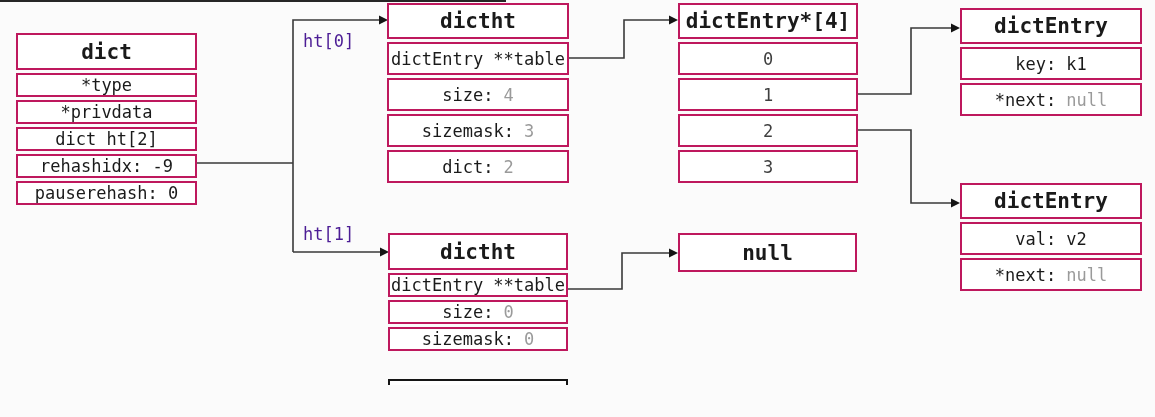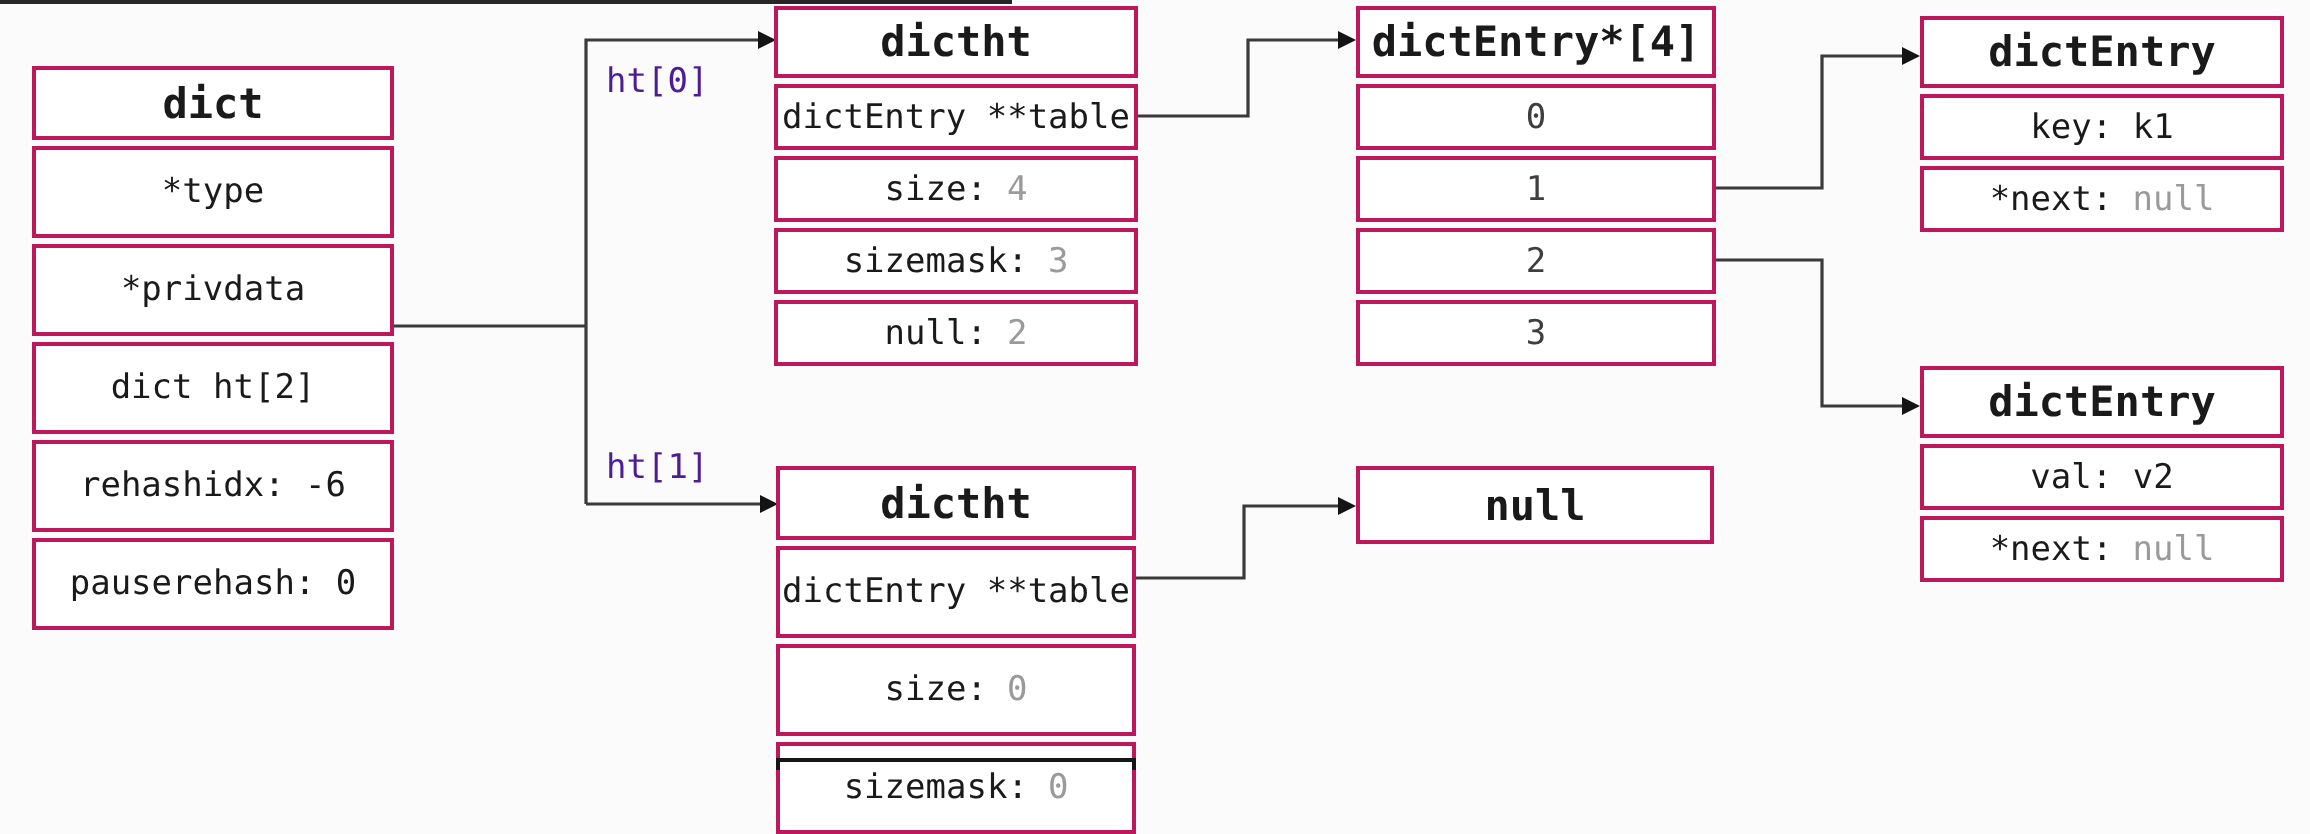--- a/index.html
+++ b/index.html
@@ -10,21 +10,21 @@
   .wires{position:absolute;left:0;top:0;width:1155px;height:417px;}
   .wires path{fill:none;stroke:#3a3a3a;stroke-width:1.6px;}
   .wires polygon{fill:#141414;stroke:none;}
   .box{position:absolute;display:flex;flex-direction:column;gap:3px;}
   .cell{
     box-sizing:border-box;background:#ffffff;border:2px solid #be185d;
     height:33px;display:flex;align-items:center;justify-content:center;
     font-size:17px;color:#1a1a1a;white-space:nowrap;overflow:hidden;
   }
   .head{font-weight:bold;font-size:21px;height:36px;}
-  .box-dict .cell{height:46px;}
+  .box-dict .cell{height:24px;}
   .box-dict .head{height:37px;text-align:right;}
   .box-null .head{height:39px;}
   .muted{color:#9a9a9a;}
   .muted:not(:empty){margin-left:10px;}
   .dim-rows .cell:not(.head) span{color:#3f3f3f;}
   .wire-label{position:absolute;color:#4c1d95;font-size:17px;line-height:1;}
   .crop-line{position:absolute;left:0;top:0;width:506px;height:2px;background:#262626;}
   .partial-row{
     position:absolute;box-sizing:border-box;background:#ffffff;
     border:2px solid #151515;border-bottom:none;
@@ -69,21 +69,21 @@
       </div>
     <div class="cell">
         <span>*privdata</span>
         <span class="muted"></span>
       </div>
     <div class="cell">
         <span>dict ht[2]</span>
         <span class="muted"></span>
       </div>
     <div class="cell">
-        <span>rehashidx: -6</span>
+        <span>rehashidx: -9</span>
         <span class="muted"></span>
       </div>
     <div class="cell">
         <span>pauserehash: 0</span>
         <span class="muted"></span>
       </div>
   </div>
 
   <div class="box" style="left:387px;top:3px;width:182px">
     <div class="cell head">dictht</div>
@@ -93,21 +93,21 @@
       </div>
     <div class="cell">
         <span>size:</span>
         <span class="muted">4</span>
       </div>
     <div class="cell">
         <span>sizemask:</span>
         <span class="muted">3</span>
       </div>
     <div class="cell">
-        <span>null:</span>
+        <span>dict:</span>
         <span class="muted">2</span>
       </div>
   </div>
 
   <div class="box dim-rows" style="left:678px;top:3px;width:180px">
     <div class="cell head">dictEntry*[4]</div>
     <div class="cell">
         <span>0</span>
       </div>
     <div class="cell">

